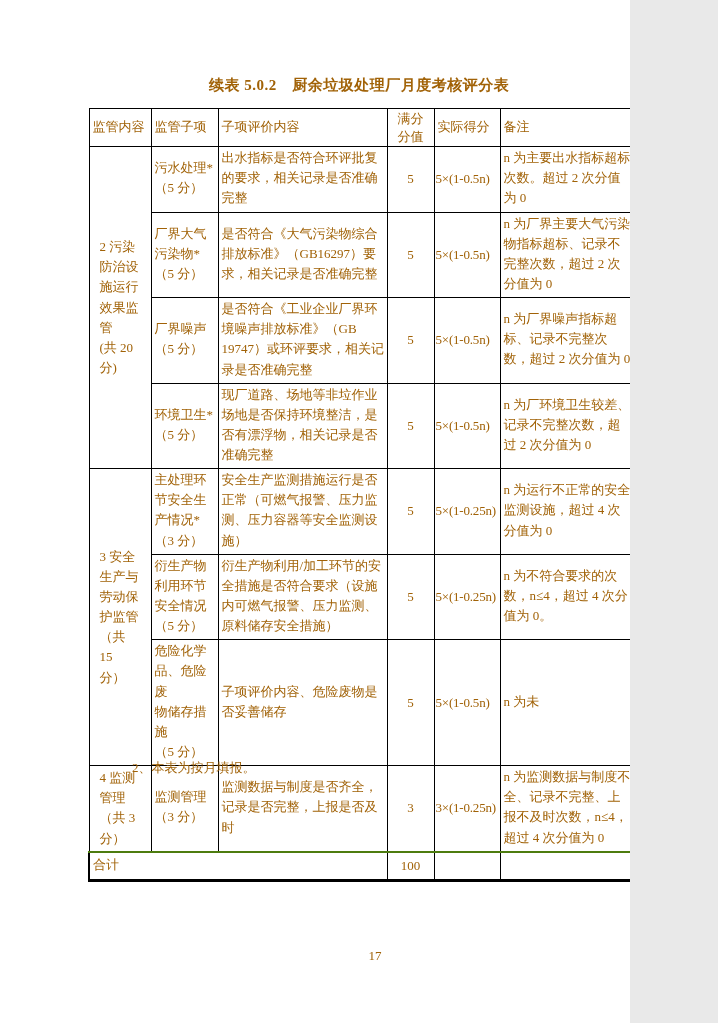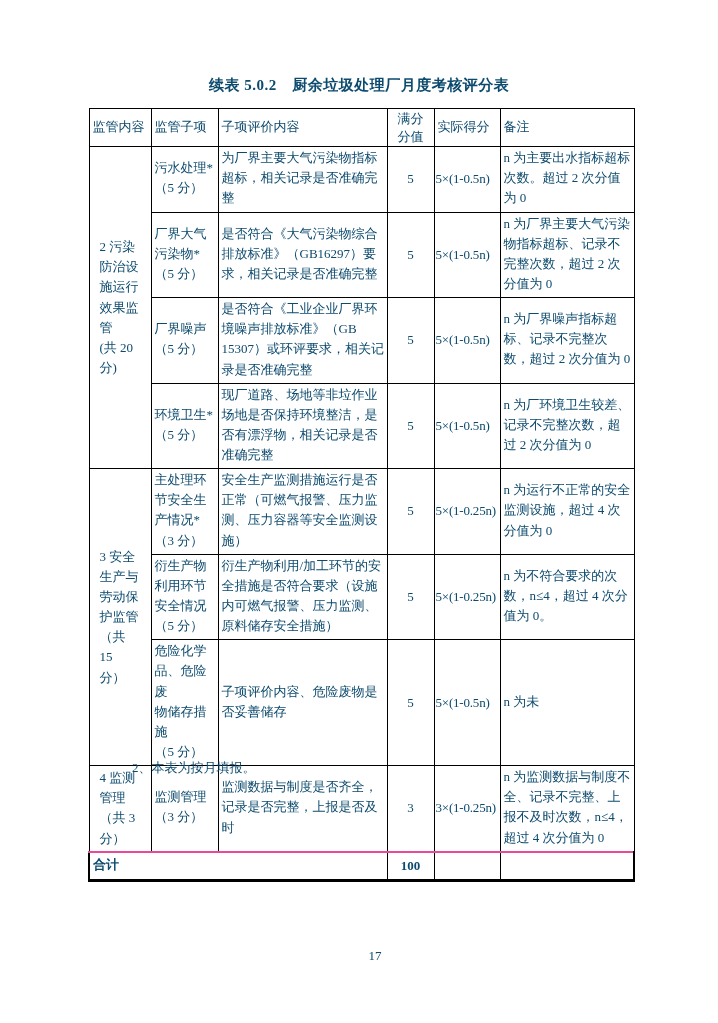--- a/index.html
+++ b/index.html
@@ -1,21 +1,21 @@
 <!DOCTYPE html>
 <html><head>
 <meta charset="utf-8">
 <style>
   html,body{margin:0;padding:0;background:#e9e9e9;}
   .page{
     position:relative;
-    width:718px;height:1023px;
+    width:630px;height:1023px;
     background:#ffffff;
     font-family:"Liberation Serif","DejaVu Serif",serif;
-    color:#0c4a6e;
+    color:#a16207;
     overflow:hidden;
   }
   .doc-title{
     position:absolute;top:76px;left:0;width:718px;
     text-align:center;font-size:15px;font-weight:bold;
     letter-spacing:0.5px;
   }
   table.tbl{
     position:absolute;left:88px;top:108px;
     width:545px;
@@ -38,23 +38,23 @@
   .col-cat{width:62px;}
   .col-sub{width:67px;}
   .col-crit{width:169px;}
   .col-max{width:47px;}
   .col-form{width:66px;}
   .col-rem{width:134px;}
   td.score,th.score{text-align:center;padding:1px;margin-top:10px;}
   td.formula{padding:1px 0 1px 1px;font-size:13px;letter-spacing:-0.2px;}
   td.cat{padding:1px 10px;}
   tr.total-row td{
-    border-top:2px solid #ec4899;
+    border-top:2px solid #4d7c0f;
     border-bottom:3px solid #000;
-    font-weight:bold;
+    font-weight:normal;
     height:22px;
   }
   tr.total-row td:first-child{border-left:2px solid #000;}
   tr.total-row td:last-child{border-right:2px solid #000;}
   .note{
     position:absolute;
     font-size:13px;
     white-space:nowrap;
   }
   .note1{left:104px;top:734px;}
@@ -90,37 +90,37 @@
 分值</th>
       <th>实际得分</th>
       <th>备注</th>
     </tr>
 
     <tr style="height:52px">
       <td class="cat" rowspan="4">2 污染防治设施运行效果监管
 (共 20 分)</td>
       <td>污水处理*
 （5 分）</td>
-      <td>为厂界主要大气污染物指标超标，相关记录是否准确完整</td>
+      <td>出水指标是否符合环评批复的要求，相关记录是否准确完整</td>
       <td class="score">5</td>
       <td class="formula">5×(1-0.5n)</td>
       <td>n 为主要出水指标超标次数。超过 2 次分值为 0</td>
     </tr>
     <tr style="height:65px">
       <td>厂界大气污染物*
 （5 分）</td>
       <td>是否符合《大气污染物综合排放标准》（GB16297）要求，相关记录是否准确完整</td>
       <td class="score">5</td>
       <td class="formula">5×(1-0.5n)</td>
       <td>n 为厂界主要大气污染物指标超标、记录不完整次数，超过 2 次分值为 0</td>
     </tr>
     <tr style="height:68px">
       <td>厂界噪声
 （5 分）</td>
-      <td>是否符合《工业企业厂界环境噪声排放标准》（GB 15307）或环评要求，相关记录是否准确完整</td>
+      <td>是否符合《工业企业厂界环境噪声排放标准》（GB 19747）或环评要求，相关记录是否准确完整</td>
       <td class="score">5</td>
       <td class="formula">5×(1-0.5n)</td>
       <td>n 为厂界噪声指标超标、记录不完整次数，超过 2 次分值为 0</td>
     </tr>
     <tr style="height:68px">
       <td>环境卫生*
 （5 分）</td>
       <td>现厂道路、场地等非垃作业场地是否保持环境整洁，是否有漂浮物，相关记录是否准确完整</td>
       <td class="score">5</td>
       <td class="formula">5×(1-0.5n)</td>

